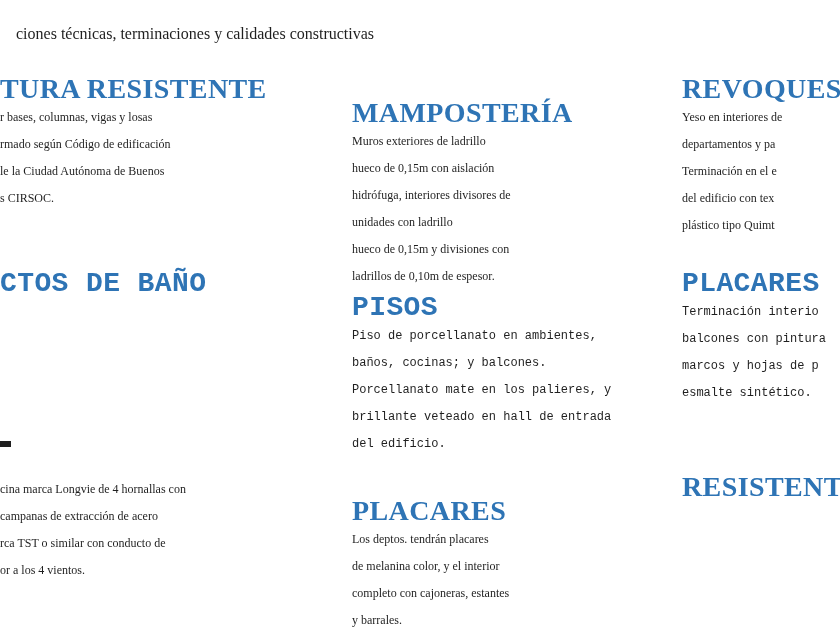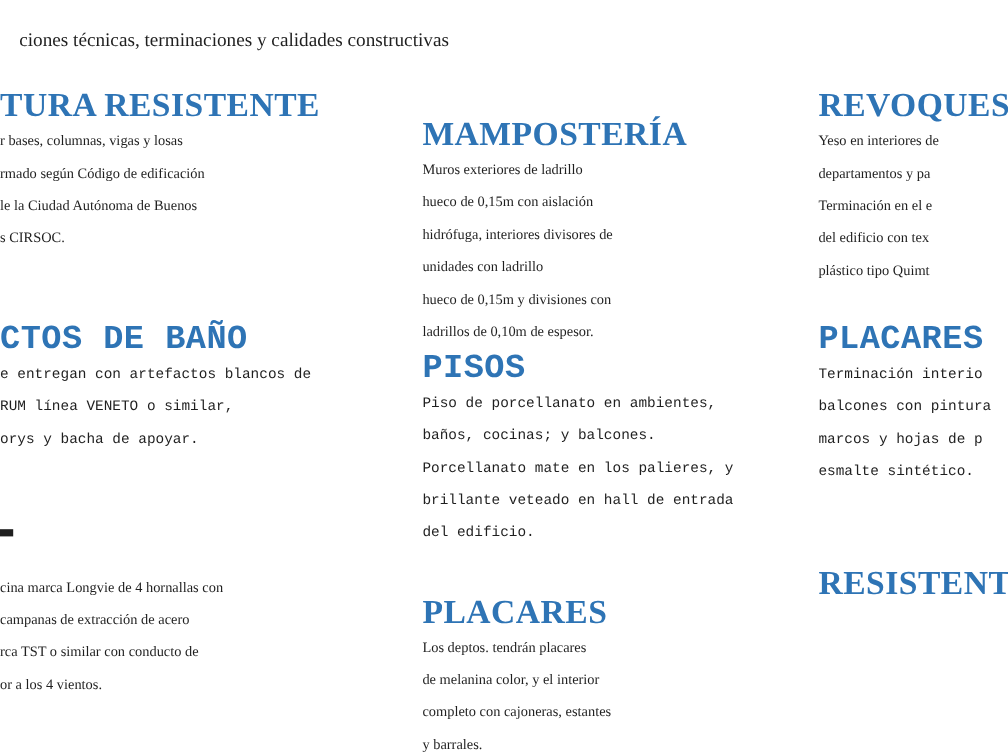--- a/index.html
+++ b/index.html
@@ -71,23 +71,20 @@
 <div class="col col-left">
   <div class="section row1">
     <h2 class="section-heading">TURA RESISTENTE</h2>
     <div class="section-body">r bases, columnas, vigas y losas
 rmado según Código de edificación
 le la Ciudad Autónoma de Buenos
 s CIRSOC.</div>
   </div>
   <div class="section row2">
     <h2 class="section-heading">CTOS DE BAÑO</h2>
-    <div class="section-body">e entregan con artefactos blancos de
-RUM línea VENETO o similar,
-orys y bacha de apoyar.</div>
   </div>
   <div class="cropped-heading-fragment"></div>
   <div class="section row3">
     <h2 class="section-heading"></h2>
     <div class="section-body">cina marca Longvie de 4 hornallas con
 campanas de extracción de acero
 rca TST o similar con conducto de
 or a los 4 vientos.</div>
   </div>
 </div>

